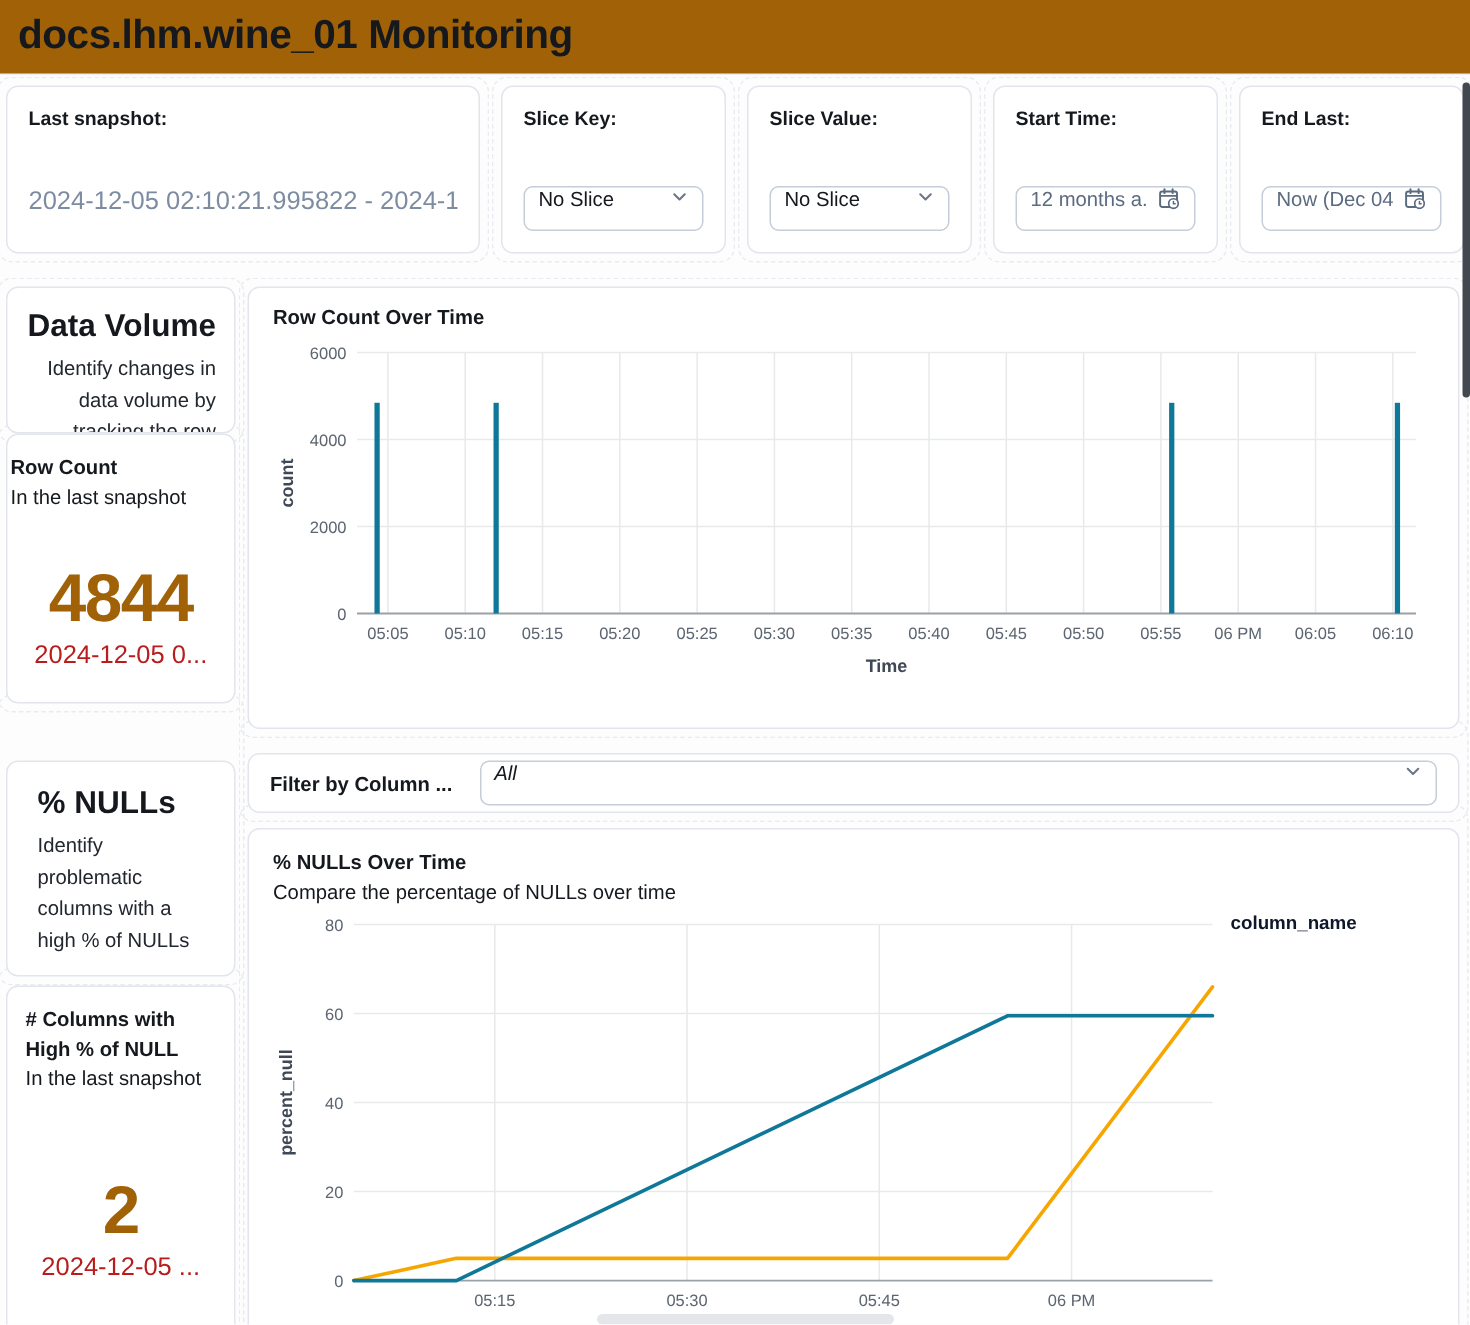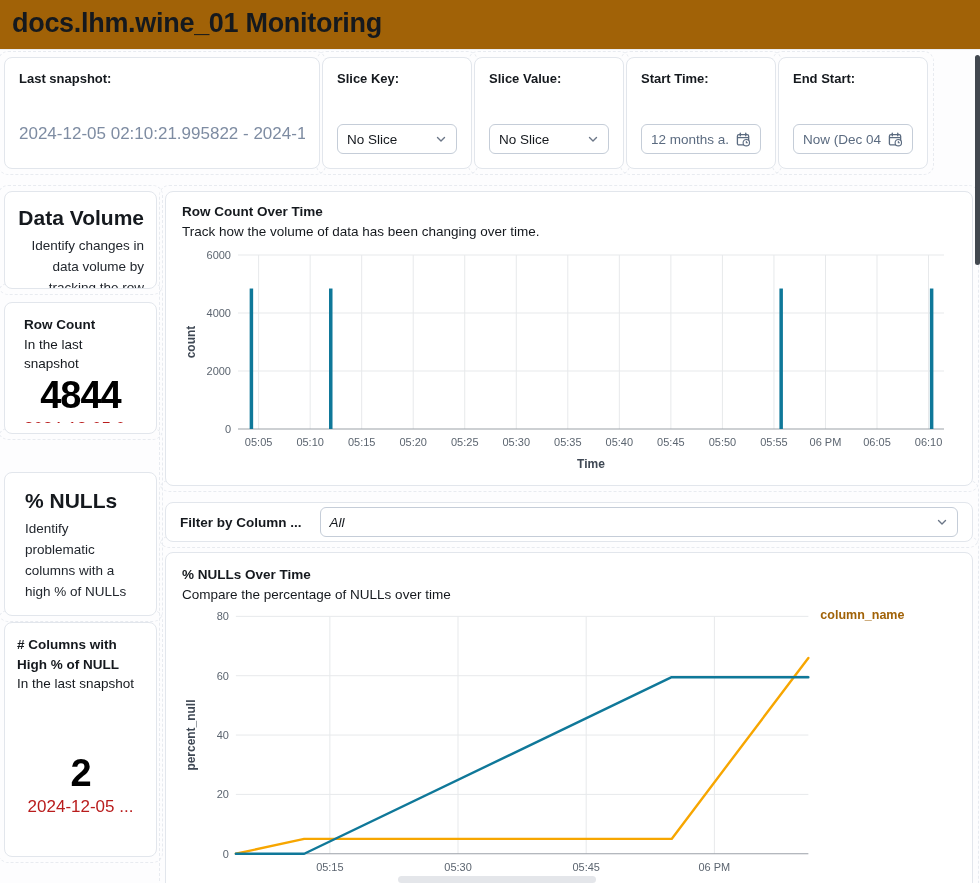--- a/index.html
+++ b/index.html
@@ -2,67 +2,67 @@
 <html><head>
 <meta charset="utf-8">
 <style>
   * { margin:0; padding:0; box-sizing:border-box; }
   html,body { width:980px; height:883px; }
   body { font-family:"Liberation Sans", sans-serif; background:#fdfdfe; color:#15191e; overflow:hidden; position:relative; }
 
   .header { height:50px; background:#a16207; border-bottom:1px solid #eceef2; padding:8px 0 0 12px; }
   .page-title { font-size:27px; font-weight:700; letter-spacing:-0.3px; }
 
-  .filters { display:grid; grid-template-columns:316px 150px 150px 150px 150px; gap:2px; padding:7px 0 16px 4px; }
+  .filters { display:grid; grid-template-columns:316px 150px 150px 150px 150px; gap:14px; padding:7px 0 16px 4px; }
   .cell { position:relative; }
   .cell::after { content:""; position:absolute; inset:-6px; border:1px dashed #e8ebf0; border-radius:10px; pointer-events:none; z-index:0; }
   .card { position:relative; z-index:1; background:#fff; border:1px solid #e2e6ec; border-radius:8px; }
 
   .filter-card { height:112px; padding:13px 14px 14px; display:flex; flex-direction:column; }
   .filter-label { font-size:13px; font-weight:700; }
   .snapshot-value { margin-top:auto; margin-bottom:10px; font-size:17px; color:#7e8ca2; white-space:nowrap; overflow:hidden; }
   .select, .time-input { margin-top:auto; height:30px; border:1px solid #c5cdd8; border-radius:6px; background:#fff;
-      display:flex; align-items:center; justify-content:space-between; padding:0 9px; font-size:13.5px; cursor:pointer; }
+      display:flex; align-items:flex-start; justify-content:space-between; padding:0 9px; font-size:13.5px; cursor:pointer; }
   .select .val { color:#15191e; }
   .time-input .val { color:#5b6b80; white-space:nowrap; overflow:hidden; }
   .icon { flex:0 0 auto; display:inline-flex; margin-left:6px; }
 
   .main { display:flex; gap:8px; padding:6px 0 0 4px; }
   .left-col { width:153px; display:flex; flex-direction:column; }
   .right-col { width:808px; display:flex; flex-direction:column; }
 
   .metric-head { font-size:13.5px; font-weight:700; line-height:1.45; }
   .metric-sub { font-size:13.5px; line-height:1.45; }
   .big-title { font-size:21px; font-weight:700; margin-bottom:6px; }
   .desc { font-size:13.5px; line-height:1.55; color:#22272e; }
 
   .card-data-volume { height:98px; padding:14px 12px; overflow:hidden;text-align:right; }
-  .card-row-count { height:132px; margin-top:13px; padding:12px 19px 10px; display:flex; flex-direction:column; }
+  .card-row-count { height:180px; margin-top:0; padding:12px 2px 10px; display:flex; flex-direction:column; }
   .card-nulls { height:144px; margin-top:38px; padding:16px 20px; overflow:hidden; }
   .card-high-null { height:235px; margin-top:6px; padding:12px 12px 10px; display:flex; flex-direction:column; }
-  .big-number { font-size:38px; font-weight:600; text-align:center; letter-spacing:-1px; color:#000000; }
+  .big-number { font-size:45px; font-weight:600; text-align:center; letter-spacing:-1px; color:#a16207; }
   .metric-date { font-size:17px; color:#b91c1c; text-align:center; white-space:nowrap; overflow:hidden; margin-top:2px; }
   .spacer { flex:1; }
 
   .chart-card-1 { height:295px; padding:12px 16px 4px; }
   .chart-title { font-size:13.5px; font-weight:700; }
   .chart-subtitle { font-size:13.5px; margin-top:5px; }
   .filter-row-card { height:40px; margin-top:16px; padding:0 14px; display:flex; align-items:center; }
   .filter-row-label { font-size:13.5px; font-weight:700; white-space:nowrap; }
   .filter-row-select { flex:1; margin-left:18px; margin-top:0; height:30px; }
   .filter-row-select .val { font-style:italic; }
   .chart-card-2 { height:420px; margin-top:10px; padding:14px 16px 4px; }
   .chart2-body { display:flex; margin-top:4px; }
 
   svg { font-family:inherit; display:block; }
   svg text { fill:#5c6570; font-size:11px; }
   svg .axis-title { fill:#3f4854; font-size:12px; font-weight:700; }
 
   .legend { width:136px; padding-top:2px; margin-left:8px; }
-  .legend-title { font-size:12.5px; font-weight:700; color:#a16207; margin-bottom:11px; }
+  .legend-title { font-size:12.5px; font-weight:700; color:#0f172a; margin-bottom:11px; }
   .legend-item { display:flex; align-items:center; margin-bottom:9px; }
   .legend-dash { width:14px; height:3px; border-radius:2px; margin-right:8px; flex:0 0 auto; }
   .legend-label { font-size:12.5px; color:#353b44; }
 
   .v-scrollbar { position:absolute; right:0; top:55px; width:5px; height:210px; background:#42484f; border-radius:3px; z-index:5; }
   .bottom-smudge { position:absolute; left:398px; top:876px; width:198px; height:7px; background:#e4e6ea; border-radius:4px; z-index:5; }
 </style>
 </head>
 <body>
 
@@ -120,21 +120,21 @@
               <circle cx="11" cy="11.4" r="3.4" fill="#fff" stroke="#5b6b80" stroke-width="1.2"></circle>
               <path d="M11 10 v1.5 h1.2" fill="none" stroke="#5b6b80" stroke-width="1.1" stroke-linecap="round"></path>
             </svg>
       </span>
     </div>
   </div>
     </div>
 
   <div class="cell">
       <div class="card filter-card">
-    <div class="filter-label">End Start:</div>
+    <div class="filter-label">End Last:</div>
     <div class="time-input">
       <span class="val">Now (Dec 04,...</span>
       <span class="icon">
         <svg width="15" height="15" viewBox="0 0 16 16">
               <rect x="1.5" y="2.8" width="12" height="11" rx="1.6" fill="none" stroke="#5b6b80" stroke-width="1.4"></rect>
               <line x1="4.6" y1="1.2" x2="4.6" y2="4" stroke="#5b6b80" stroke-width="1.4" stroke-linecap="round"></line>
               <line x1="10.4" y1="1.2" x2="10.4" y2="4" stroke="#5b6b80" stroke-width="1.4" stroke-linecap="round"></line>
               <line x1="2" y1="6" x2="13" y2="6" stroke="#5b6b80" stroke-width="1.3"></line>
               <circle cx="11" cy="11.4" r="3.4" fill="#fff" stroke="#5b6b80" stroke-width="1.2"></circle>
               <path d="M11 10 v1.5 h1.2" fill="none" stroke="#5b6b80" stroke-width="1.1" stroke-linecap="round"></path>
@@ -181,21 +181,20 @@
       <div class="metric-date">2024-12-05 ...</div>
       <div class="spacer" style="flex:0.5"></div>
     </div>
       </div>
   </div>
 
   <div class="right-col">
     <div class="cell">
         <div class="card chart-card-1">
       <div class="chart-title">Row Count Over Time</div>
-      <div class="chart-subtitle">Track how the volume of data has been changing over time.</div>
       <svg id="chart-bar" width="776" height="230" viewBox="0 0 776 230" style="margin-top:4px">
             <line x1="76.61313868613138" x2="76.61313868613138" y1="12" y2="186" stroke="#e7e9eb" stroke-width="1"></line>
             <text x="76.61313868613138" y="203" text-anchor="middle">05:05</text>
             <line x1="128.14598540145985" x2="128.14598540145985" y1="12" y2="186" stroke="#e7e9eb" stroke-width="1"></line>
             <text x="128.14598540145985" y="203" text-anchor="middle">05:10</text>
             <line x1="179.67883211678833" x2="179.67883211678833" y1="12" y2="186" stroke="#e7e9eb" stroke-width="1"></line>
             <text x="179.67883211678833" y="203" text-anchor="middle">05:15</text>
             <line x1="231.2116788321168" x2="231.2116788321168" y1="12" y2="186" stroke="#e7e9eb" stroke-width="1"></line>
             <text x="231.2116788321168" y="203" text-anchor="middle">05:20</text>
             <line x1="282.7445255474453" x2="282.7445255474453" y1="12" y2="186" stroke="#e7e9eb" stroke-width="1"></line>

